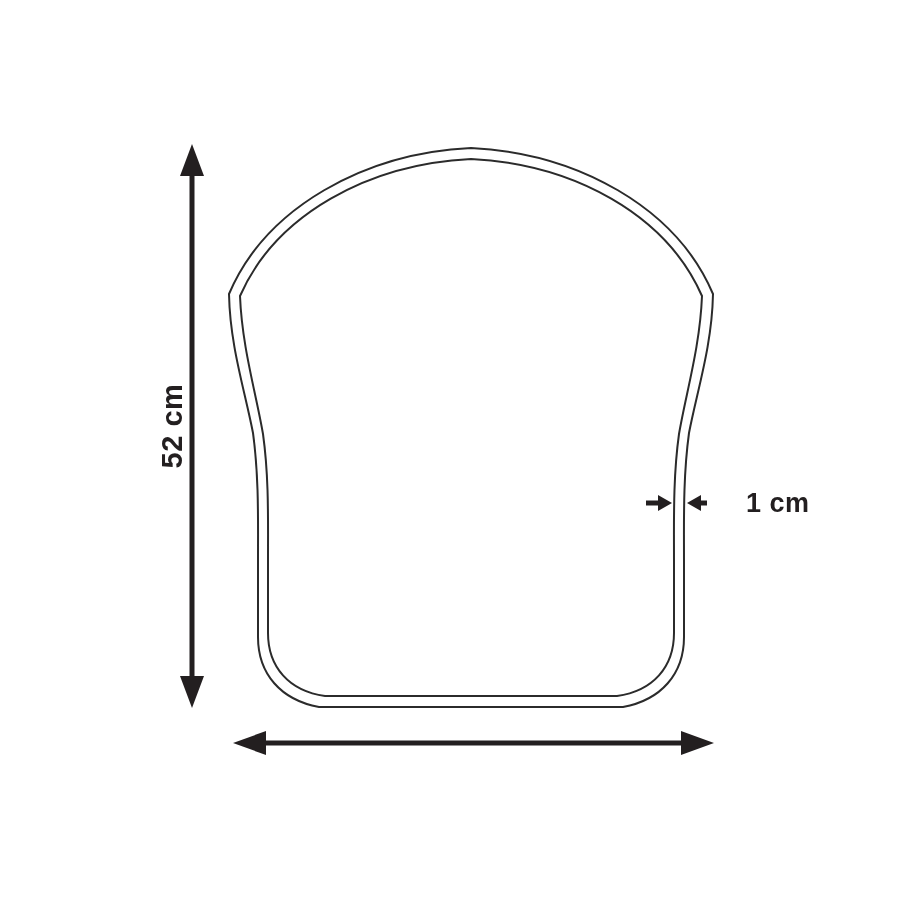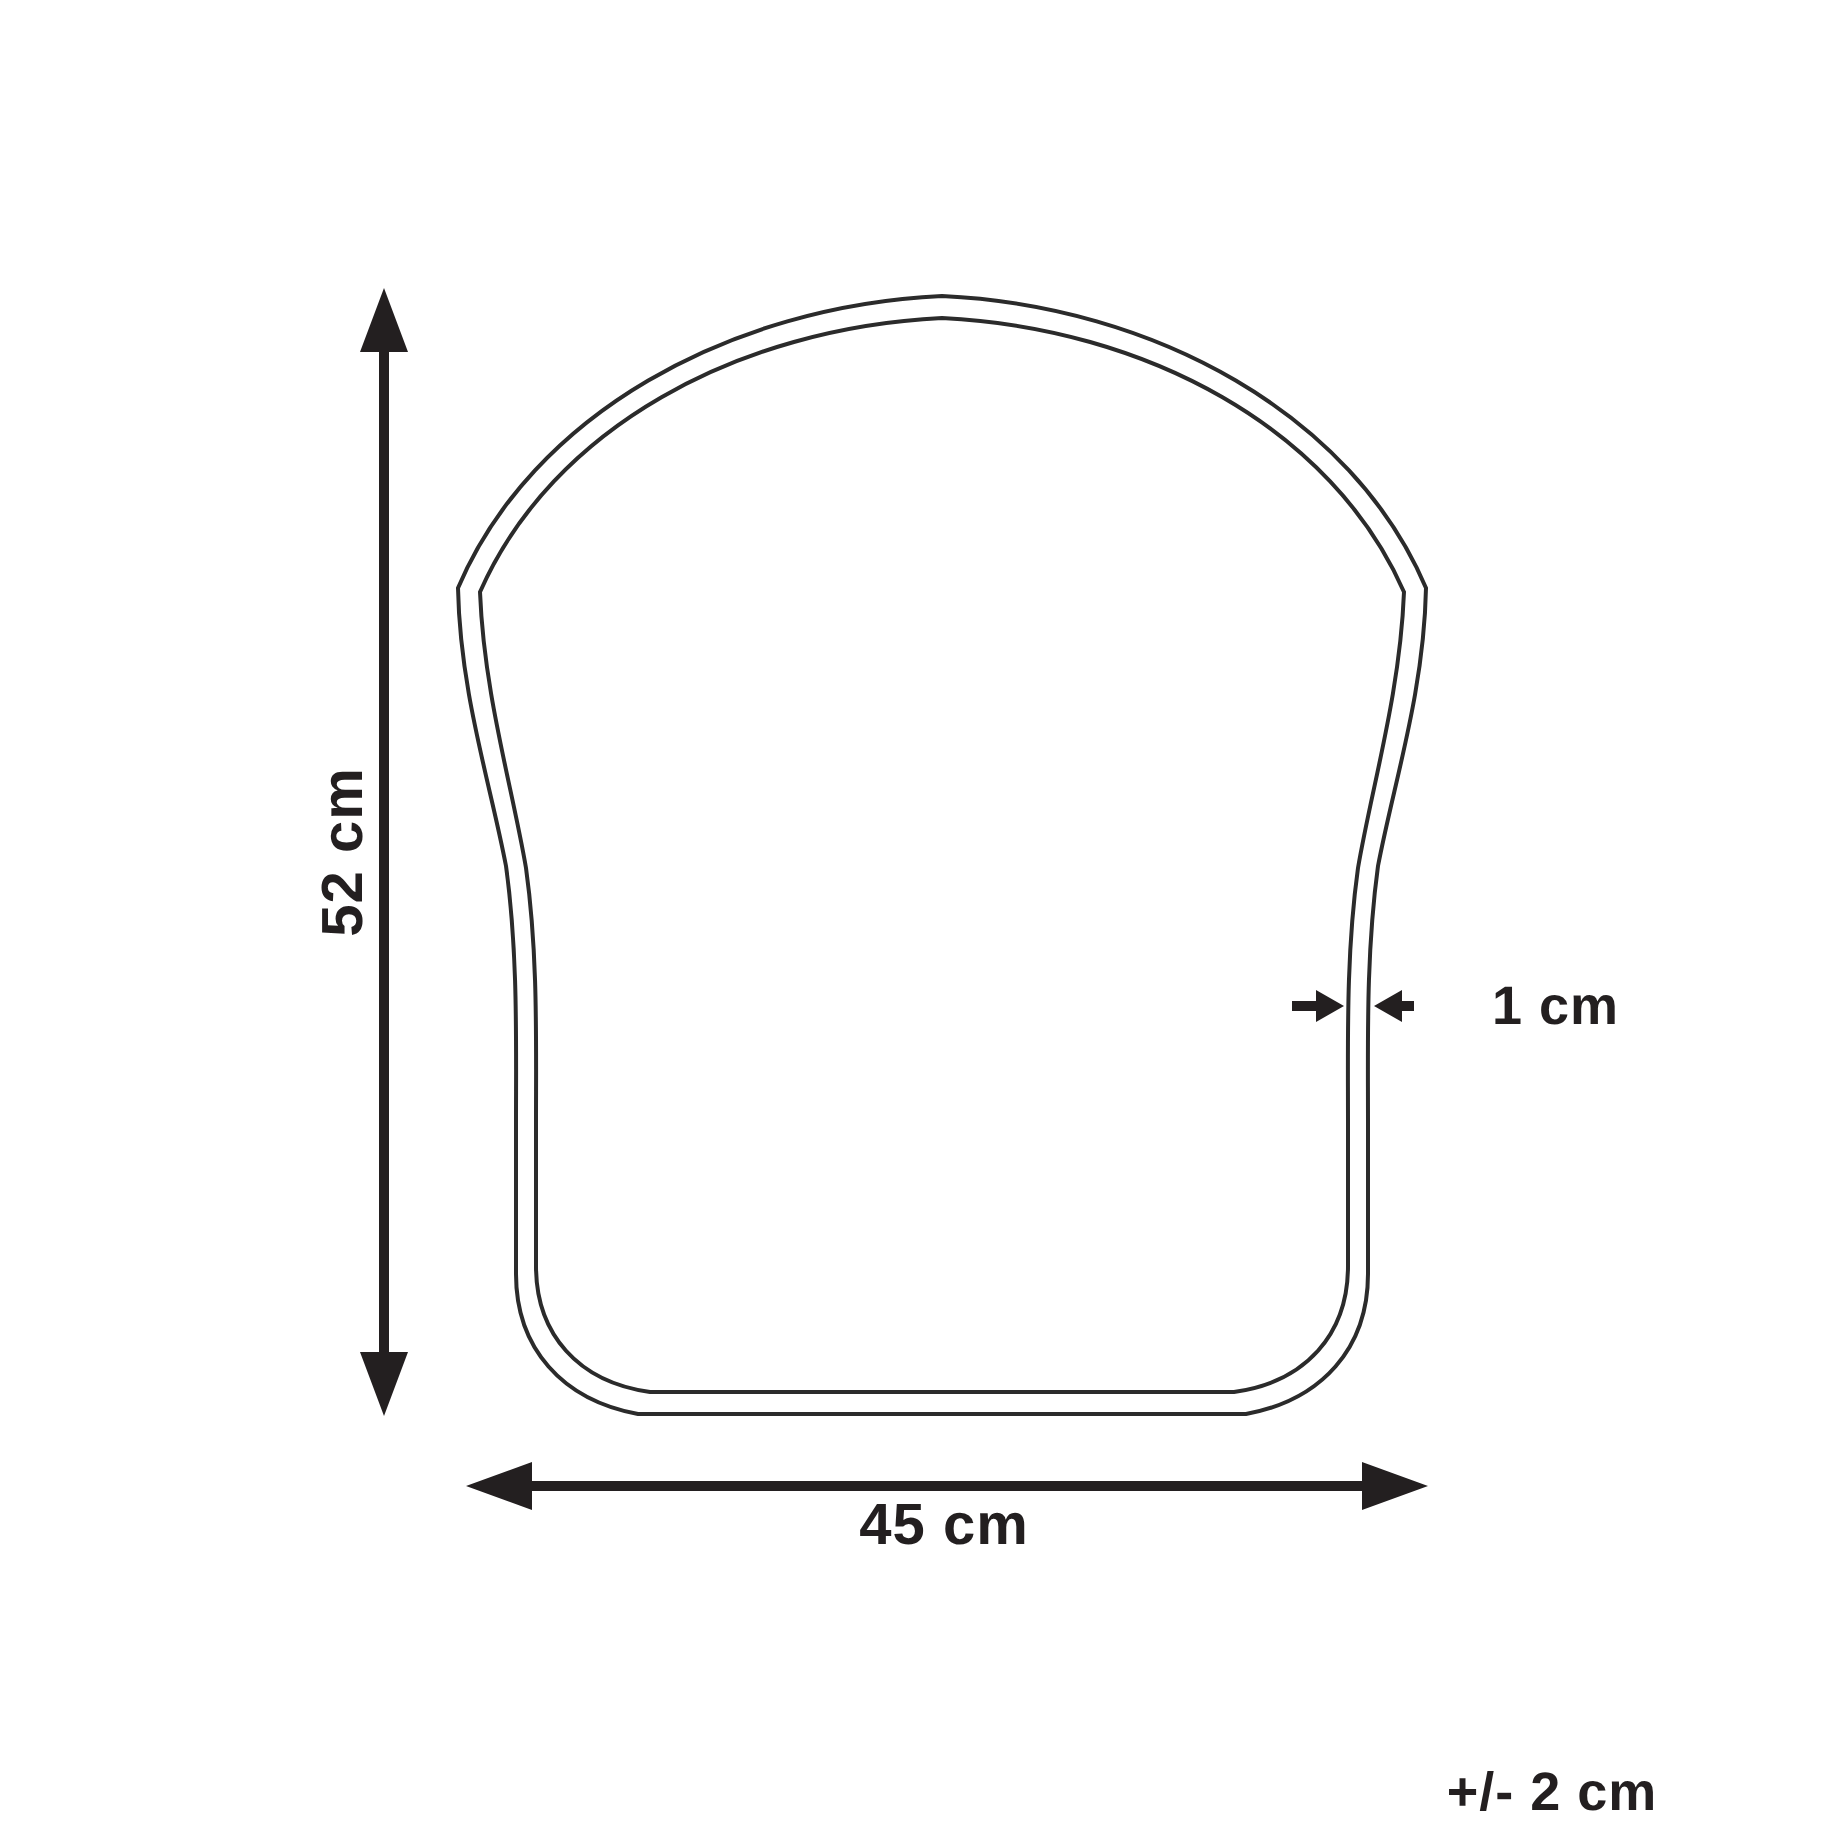--- a/index.html
+++ b/index.html
@@ -109,19 +109,17 @@
     <g>
       <line x1="646" y1="503" x2="661" y2="503" stroke="#231f20" stroke-width="5"></line>
       <polygon points="672,503 658,495 658,511" fill="#231f20"></polygon>
       <polygon points="687,503 701,495 701,511" fill="#231f20"></polygon>
       <line x1="698" y1="503" x2="707" y2="503" stroke="#231f20" stroke-width="5"></line>
     </g>
   </svg>
 
   <div id="label-height" class="dim-label">52 cm</div>
 
-  <div id="label-width" class="dim-label">45 cm</div>
 
   <div id="label-thickness" class="dim-label">1 cm</div>
 
-  <div id="label-tolerance" class="dim-label">+/- 2 cm</div>
 
 </div>
 
 </body></html>

